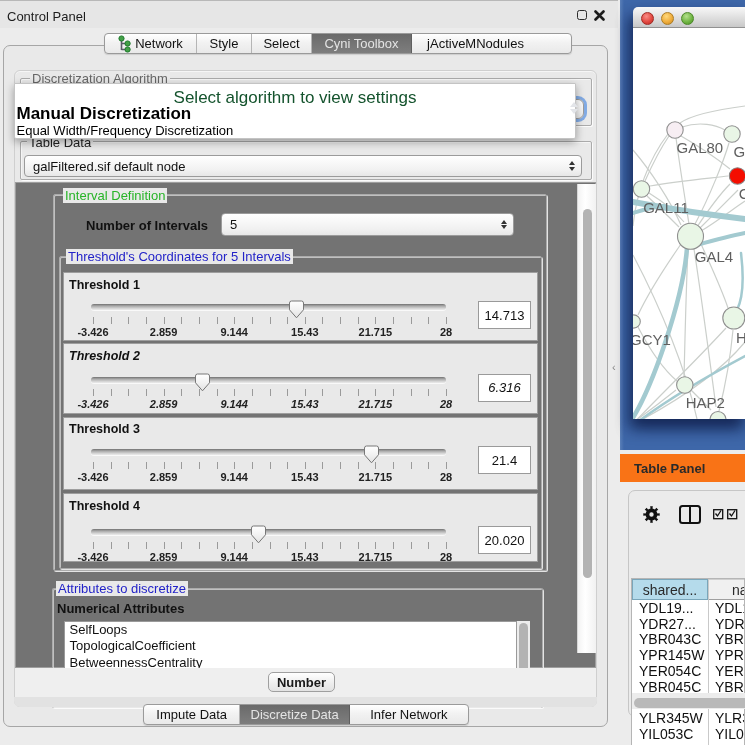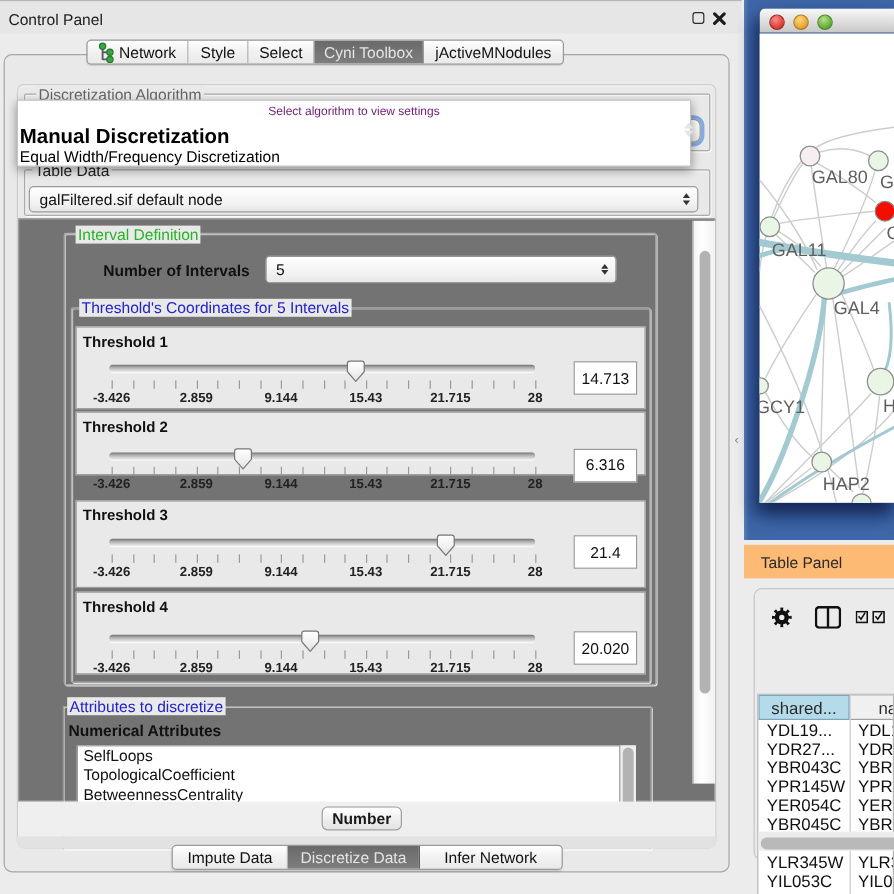--- a/index.html
+++ b/index.html
@@ -13,21 +13,21 @@
 #winsquare { left:577px; top:10px; width:10px; height:10px; border:1.5px solid #2c2c2c; border-radius:2.5px; background:transparent; }
 
 
 #outerpanel { left:3px; top:45px; width:605px; height:682px; background:#e9e9e9; border:1px solid #a6a6a6; border-radius:7px; }
 
 
 .segbar { display:flex; height:21px; border:1px solid #9a9a9a; border-radius:4px; overflow:hidden; background:linear-gradient(#ffffff,#f2f2f2 45%,#e9e9e9); box-shadow:0 1px 1px rgba(0,0,0,0.12); }
 .seg { display:flex; align-items:center; justify-content:center; font-size:13px; color:#111; border-right:1px solid #b5b5b5; white-space:nowrap; }
 .seg:last-child { border-right:none; }
 .seg.dark { background:linear-gradient(#6a6a6a,#7e7e7e); color:#e4e4e4; border-right-color:#5f5f5f; }
-#topsegs { left:72px; top:33px; width:398px; }
+#topsegs { left:104px; top:33px; width:468px; }
 #botsegs { left:143px; top:704px; width:326px; }
 
 
 #innerpanel { left:14px; top:70px; width:583px; height:637px; background:#e9e9e9; border:1px solid #cfcfcf; border-radius:6px; box-shadow:inset 0 1px 0 #f6f6f6; }
 
 
 .group { position:absolute; border:1px solid #ababab; border-radius:2px; box-shadow:1px 1px 0 rgba(255,255,255,0.8), inset 1px 1px 0 rgba(255,255,255,0.55); }
 .gtitle { position:absolute; background:#e9e9e9; padding:0 2px; white-space:nowrap; }
 
 
@@ -61,38 +61,38 @@
 #applybtn { left:268px; top:672px; width:67px; height:20px; font-weight:bold; border:1px solid #9f9f9f; border-radius:5px; background:linear-gradient(#ffffff,#ededed 60%,#e3e3e3); font-size:13px; color:#1a1a1a; display:flex; align-items:center; justify-content:center; }
 #innerbottom { left:14px; top:697px; width:583px; height:10px; background:#e2e2e2; border-radius:0 0 6px 6px; }
 
 
 #bluepanel { left:620px; top:0; width:125px; height:450px; background:linear-gradient(90deg,#5a7fb8,#3e67a9 4px); }
 #netwin { left:633px; top:7px; width:112px; height:412px; border-radius:5px 0 0 0; box-shadow:-5px 9px 13px rgba(5,15,55,0.42), 0 9px 15px rgba(5,15,55,0.5); }
 #nettitle { left:0; top:0; width:112px; height:21px; background:linear-gradient(#f8f8f8,#d7d7d7 70%,#c8c8c8); border-radius:5px 0 0 0; border-bottom:1px solid #919191; }
 .light { position:absolute; top:4.5px; width:13px; height:13px; border-radius:50%; }
 #netbody { left:0; top:21px; width:112px; height:391px; background:#ffffff; }
 
-#tpbar { left:620px; top:454px; width:125px; height:28px; background:#fdba74; }
+#tpbar { left:620px; top:454px; width:125px; height:28px; background:#f97316;font-weight:bold; }
 #tptext { left:14px; top:7px; font-size:13px; color:#2a2a2a; }
 #tablebox { left:628px; top:490px; width:125px; height:227px; background:#ebebeb; border:1px solid #c6c6c6; border-radius:7px; }
 
 #table { left:631px; top:535px; width:114px; height:175px; background:#fff; border:1px solid #b5b5b5; overflow:hidden; font-size:14px;margin-top:43px; }
 .hcell { position:absolute; top:0; height:21px; display:flex; align-items:center; justify-content:center; color:#2a2a2a; }
 .trow { position:absolute; left:0; width:200px; height:15.4px; line-height:15.4px; color:#111; white-space:nowrap; }
 .c1 { position:absolute; left:7px; }
 .c2 { position:absolute; left:83px; }
 #hscroll { left:632px; top:693px; width:113px; height:16px; background:#ececec; }
 #hthumb { left:634px; top:698px; width:120px; height:10px; border-radius:5px; background:#b9b9b9; }
 
 
 #splitarrow { left:612px; top:361px; font-size:11px; color:#888; }
 
 
 #dropdown { left:14px; top:83px; width:562px; height:56px; background:#fff; border:1px solid #c4c4c4; border-radius:1px 1px 2px 2px; box-shadow:0 3px 8px rgba(0,0,0,0.35); z-index:50; }
-#ddrow1 { position:absolute; left:0; top:4px; width:100%; text-align:center; font-size:10px; color:#701a75; }
+#ddrow1 { position:absolute; left:0; top:4px; width:100%; text-align:center; font-size:17px; color:#14532d; }
 #ddrow2 { position:absolute; left:1.5px; top:20px; font-size:17px; font-weight:bold; color:#000; }
 #ddrow3 { position:absolute; left:1.5px; top:39px; font-size:13px; color:#000; }
 </style>
 </head>
 <body>
 <div class="abs" id="outerpanel"></div>
 <div class="abs" id="titlebar"></div>
 <div class="abs" id="titletext">Control Panel</div>
 <div class="abs" id="winsquare"></div>
 <svg class="abs" style="left:594px;top:10px" width="11" height="11" viewBox="0 0 11 11">
@@ -181,21 +181,21 @@
         <defs>
           <linearGradient id="g0" x1="0" y1="0" x2="0" y2="1">
             <stop offset="0" stop-color="#ffffff"></stop>
             <stop offset="0.5" stop-color="#f2f2f2"></stop>
             <stop offset="1" stop-color="#e2e2e2"></stop>
           </linearGradient>
         </defs>
       </svg>
       <div class="vfield" style="top:28px">14.713</div>
     </div>
-  <div class="tbox" id="tbox2" style="top:160px; height:53px;">
+  <div class="tbox" id="tbox2" style="top:160px; height:71px;font-style:italic;">
       <div class="ttitle">Threshold 2</div>
       <div class="track" style="top:32.5px"></div>
       <div class="tick" style="left:29.0px; top:45px"></div>
       <div class="tick" style="left:46.6px; top:45px"></div>
       <div class="tick" style="left:64.3px; top:45px"></div>
       <div class="tick" style="left:81.9px; top:45px"></div>
       <div class="tick" style="left:99.6px; top:45px"></div>
       <div class="tick" style="left:117.3px; top:45px"></div>
       <div class="tick" style="left:134.9px; top:45px"></div>
       <div class="tick" style="left:152.5px; top:45px"></div>

